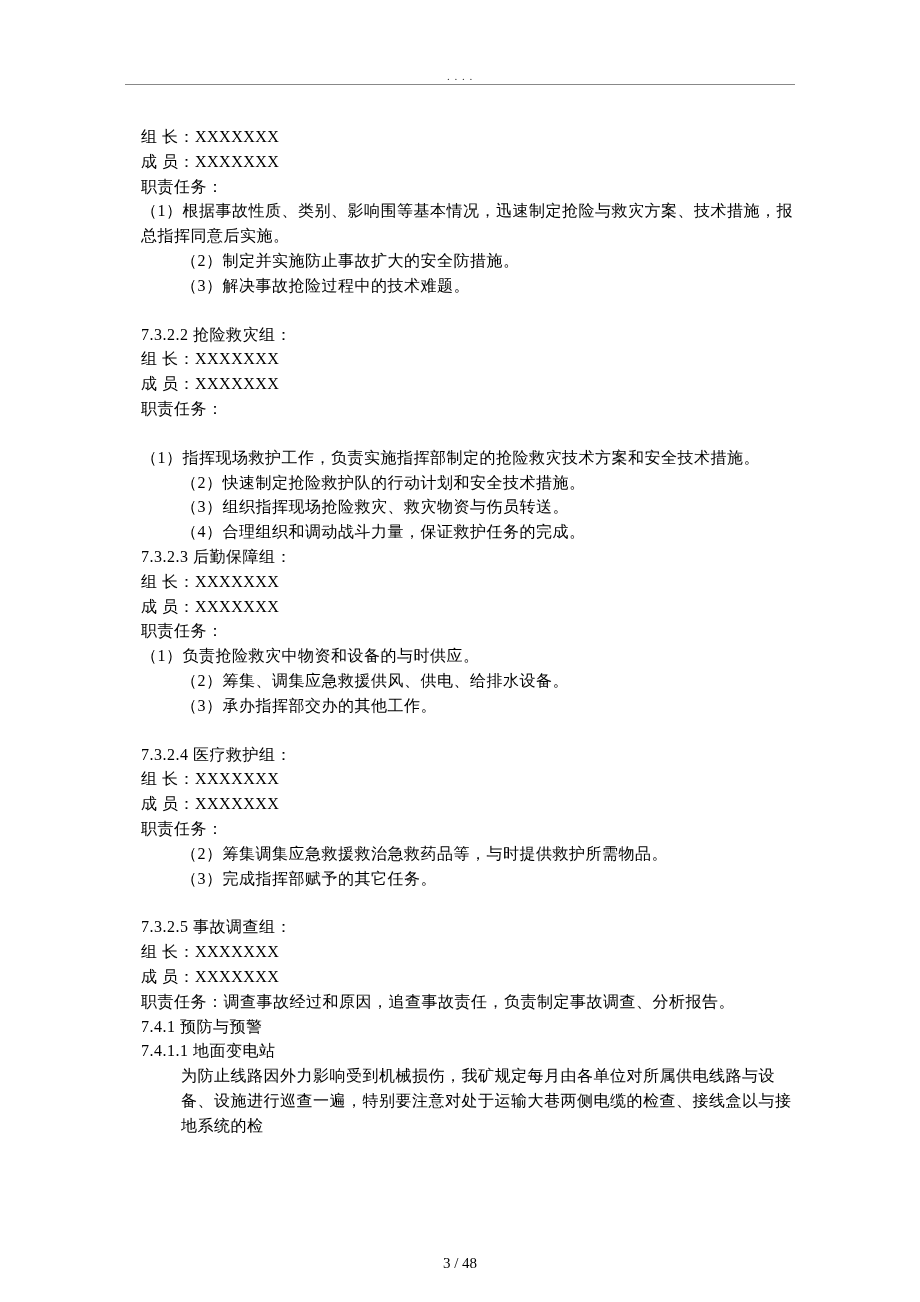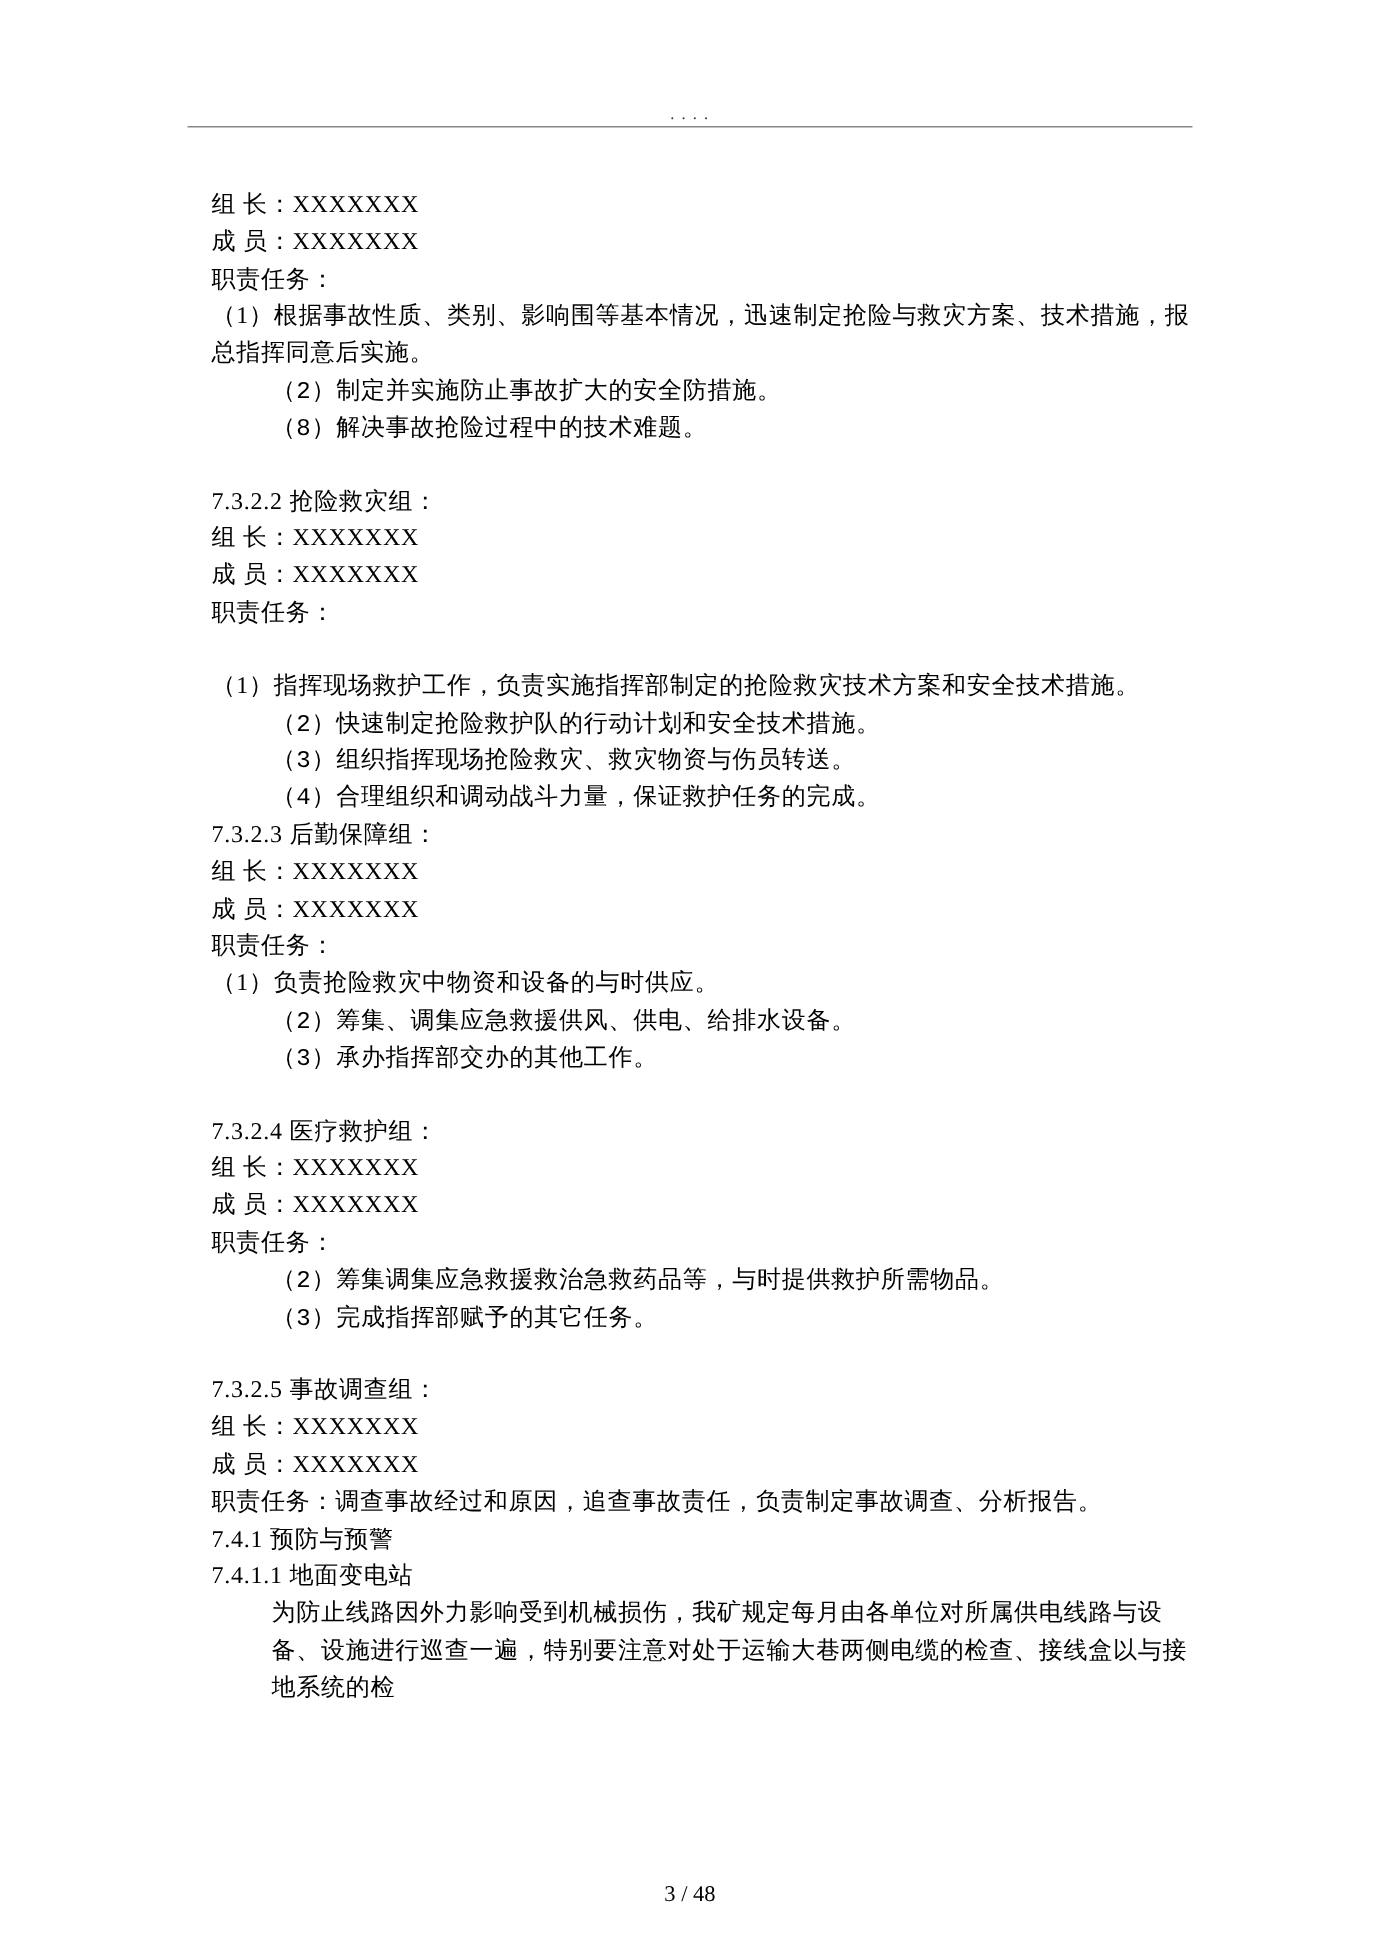--- a/index.html
+++ b/index.html
@@ -30,21 +30,21 @@
   }
   .header-rule span {
     flex: 0 0 auto;
   }
   .content {
     font-size: 16px;
     line-height: 1.55;
     letter-spacing: 0.5px;
   }
   .line { white-space: pre-wrap; margin-left: 16px; }
-  .indent2 { padding-left: 2.5em; font-family: Liberation Mono, monospace; }
+  .indent2 { padding-left: 2.5em; }
   .spacer { height: 24px; }
   .footer {
     position: absolute;
     bottom: 30px;
     left: 0;
     right: 0;
     text-align: center;
     font-size: 15px;
   }
 </style>
@@ -56,21 +56,21 @@
     <span>.        .                .            .</span>
   </div>
 
   <div class="content">
 
     <div class="line">组 长：XXXXXXX</div>
     <div class="line">成 员：XXXXXXX</div>
     <div class="line">职责任务：</div>
     <div class="line">（1）根据事故性质、类别、影响围等基本情况，迅速制定抢险与救灾方案、技术措施，报总指挥同意后实施。</div>
     <div class="line indent2">（2）制定并实施防止事故扩大的安全防措施。</div>
-    <div class="line indent2">（8）解决事故抢险过程中的技术难题。</div>
+    <div class="line indent2">（3）解决事故抢险过程中的技术难题。</div>
 
     <div class="spacer"></div>
 
     <div class="line">7.3.2.2 抢险救灾组：</div>
     <div class="line">组 长：XXXXXXX</div>
     <div class="line">成 员：XXXXXXX</div>
     <div class="line">职责任务：</div>
 
     <div class="spacer"></div>
 

